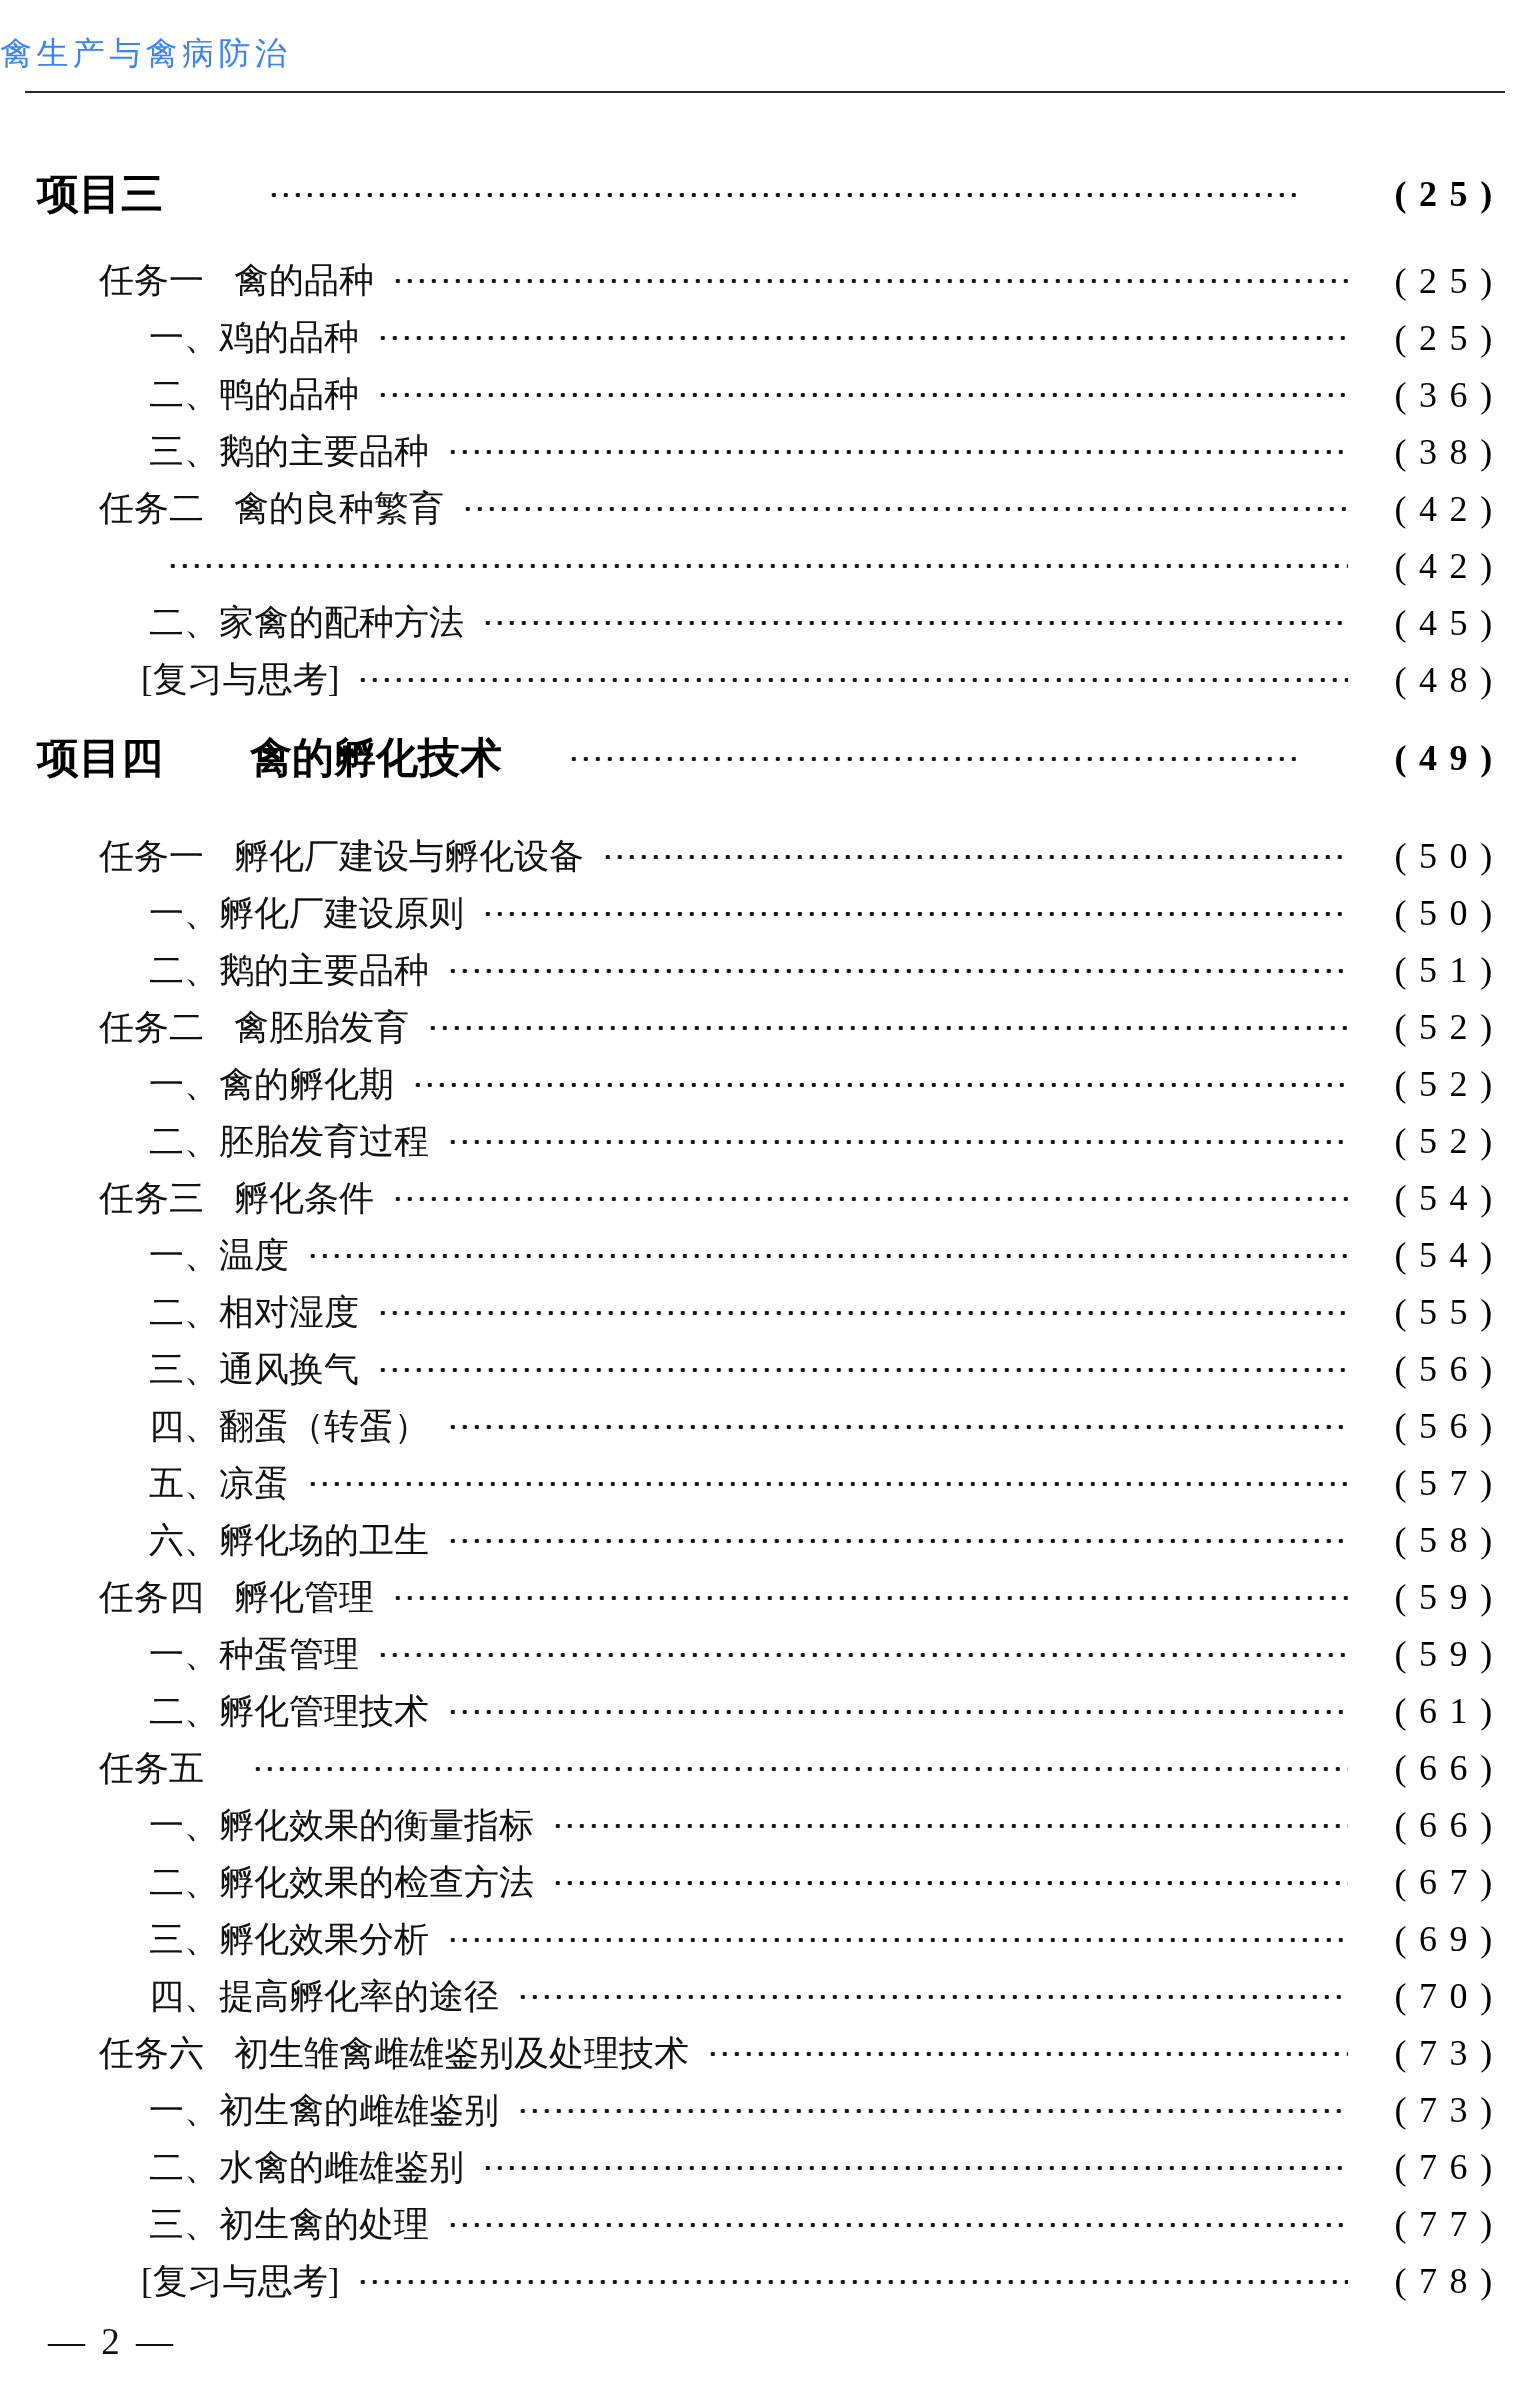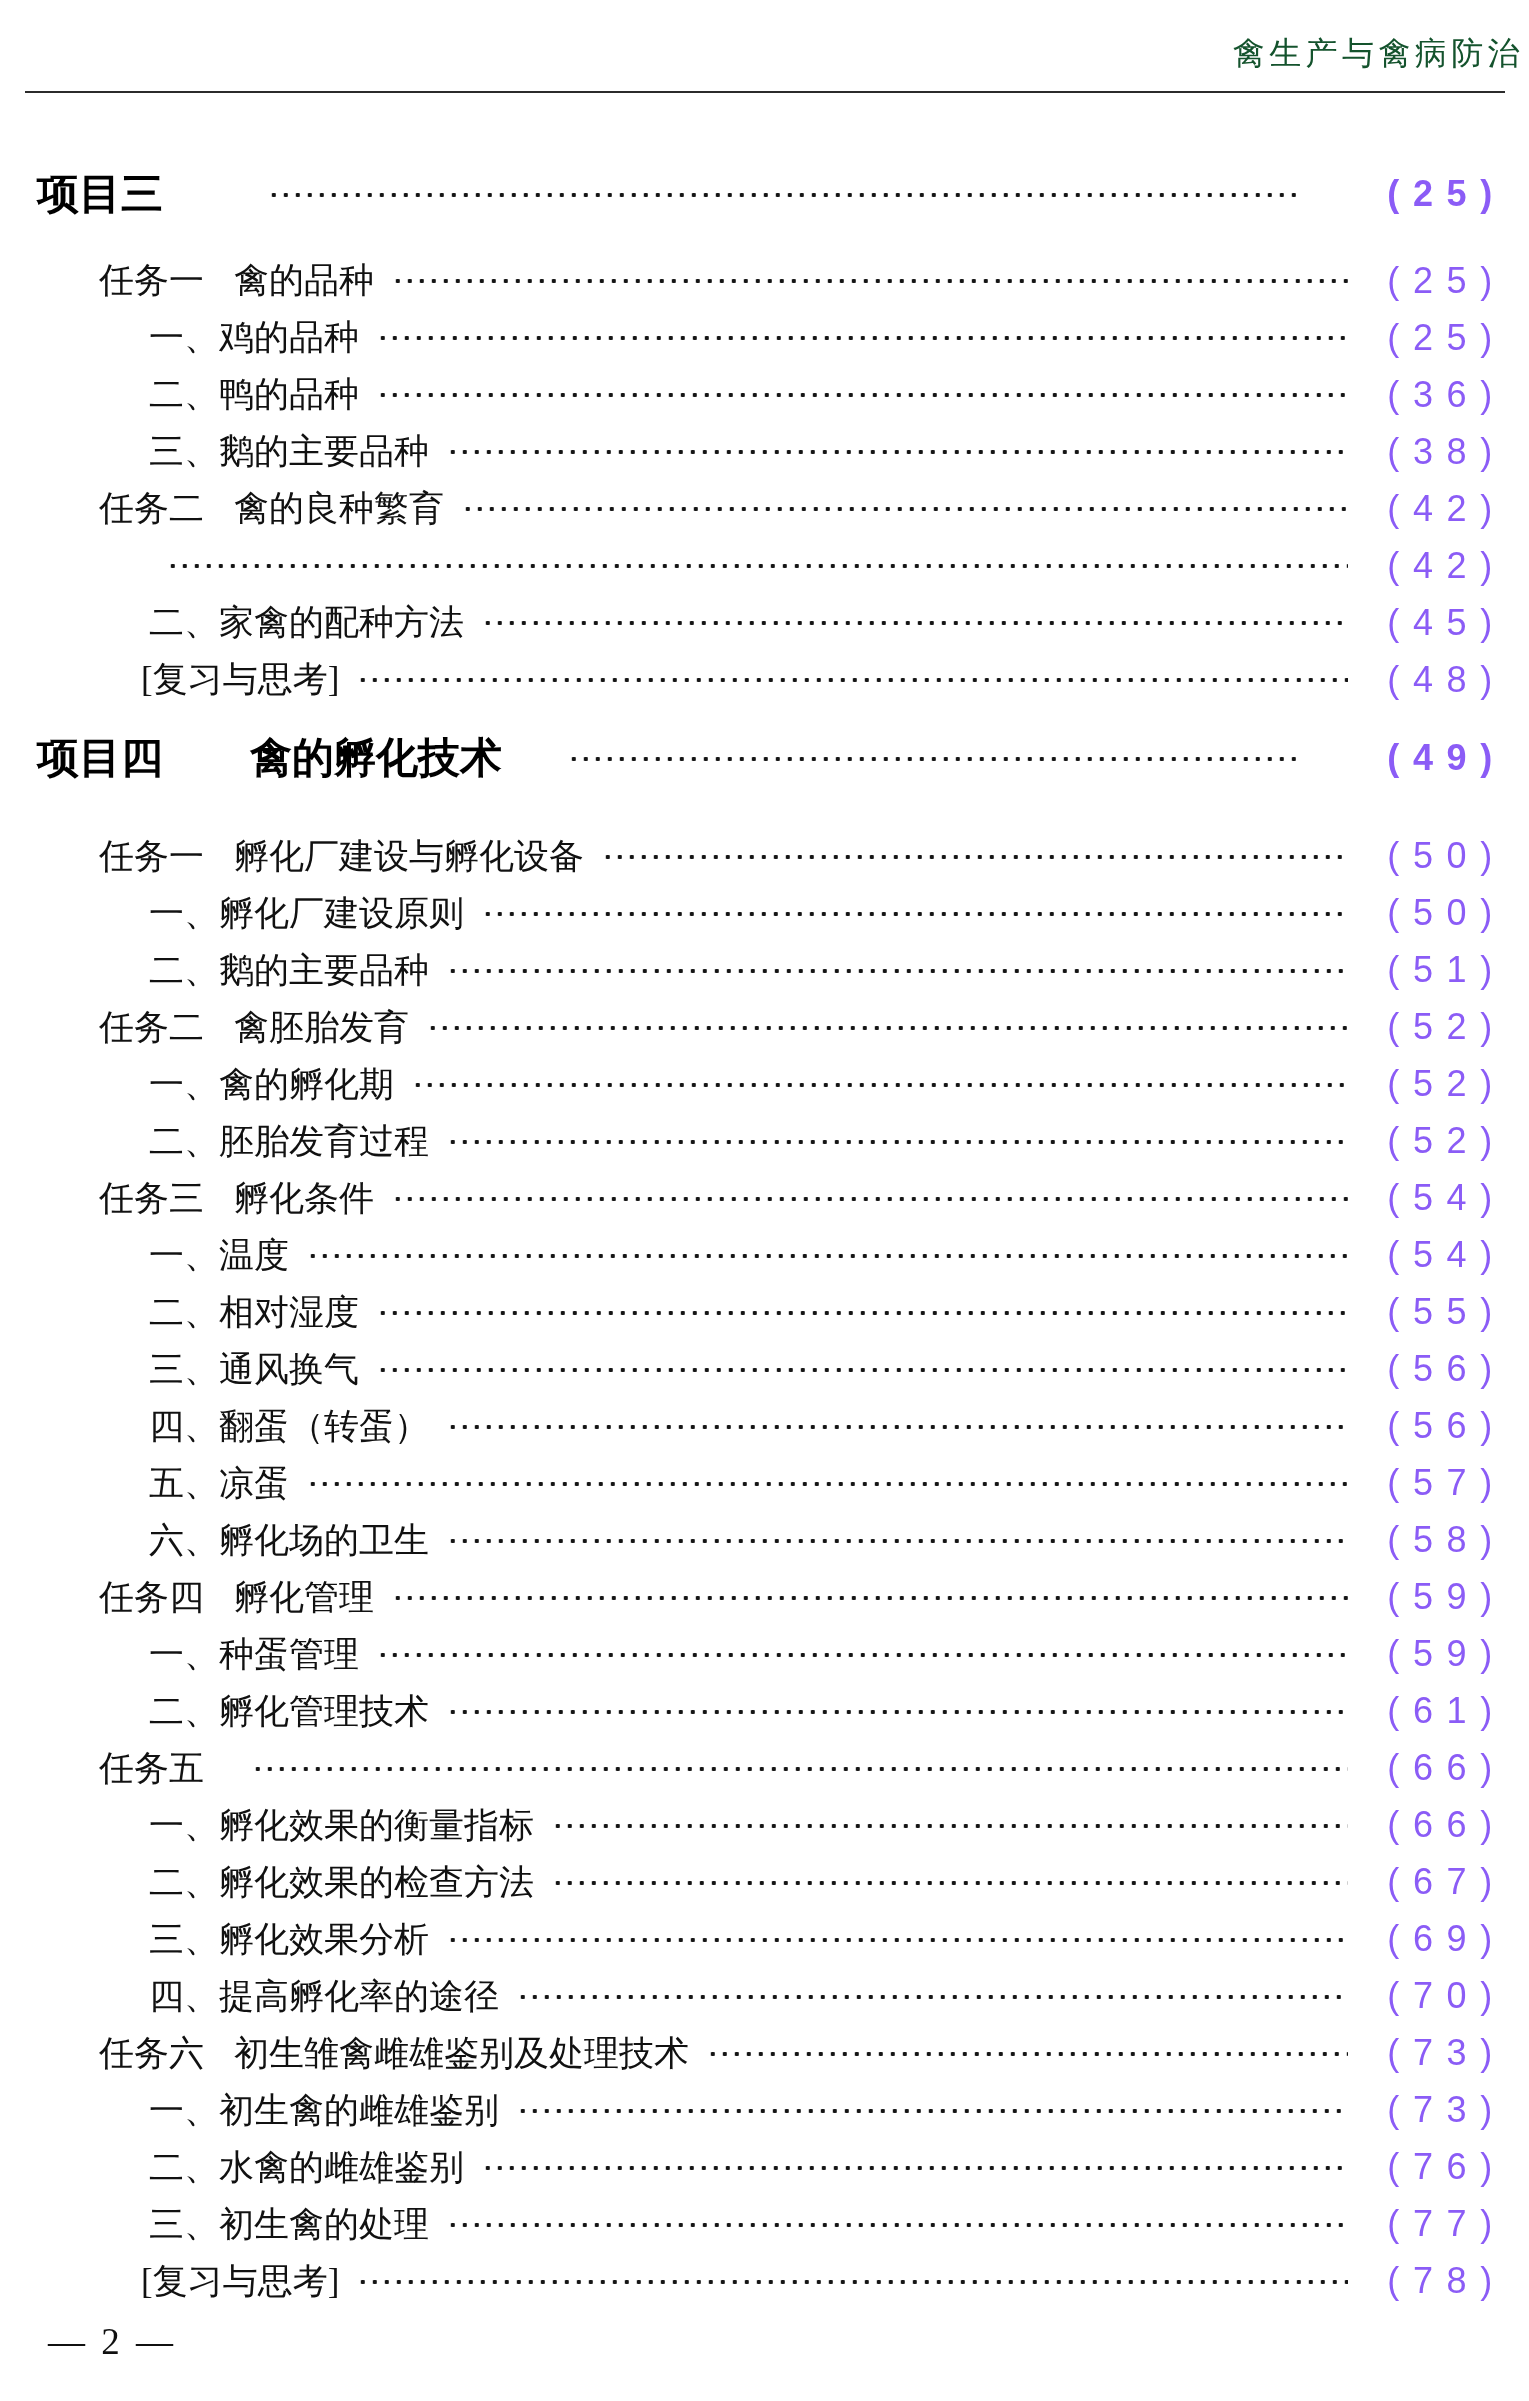--- a/index.html
+++ b/index.html
@@ -6,24 +6,24 @@
   .page{
     position:relative;
     width:1530px;height:2401px;
     background:#ffffff;
     overflow:hidden;
     font-family:"Liberation Serif", serif;
     color:#111;
   }
   .page-header{
     position:absolute;top:32px;left:0;right:6px;
-    text-align:right;
+    text-align:left;
     font-size:32px;
     letter-spacing:4.4px;
-    color:#14532d;
+    color:#3b82f6;
     font-family:"Liberation Serif", serif;
   }
   .header-rule{
     position:absolute;top:91px;left:24.6px;right:24.6px;
     border-top:2.6px solid #2b2b2b;
     height:0;
   }
   .toc{
     position:absolute;top:92px;left:37px;right:36px;
   }
@@ -53,27 +53,27 @@
     flex:1;
     align-self:stretch;
     margin-left:16px;
     margin-right:12.3px;
     background-image:radial-gradient(circle, #151515 2px, transparent 2.5px);
     background-size:12px 12px;
     background-repeat:repeat-x;
     background-position:1.8px 52%;
   }
   .pageno{
-    font-family:Liberation Sans, sans-serif;
+    font-family:Liberation Serif, serif;
     font-size:36px;
     min-width:134px;
     text-align:right;
     white-space:pre;
     letter-spacing:1.8px;
-    color:#8b5cf6;
+    color:#000000;
   }
   .folio{
     position:absolute;left:48px;top:2320px;
     font-size:37px;
     letter-spacing:3.5px;
     white-space:pre;
     font-family:"Liberation Serif", serif;
     color:#101010;
   }
 </style>

